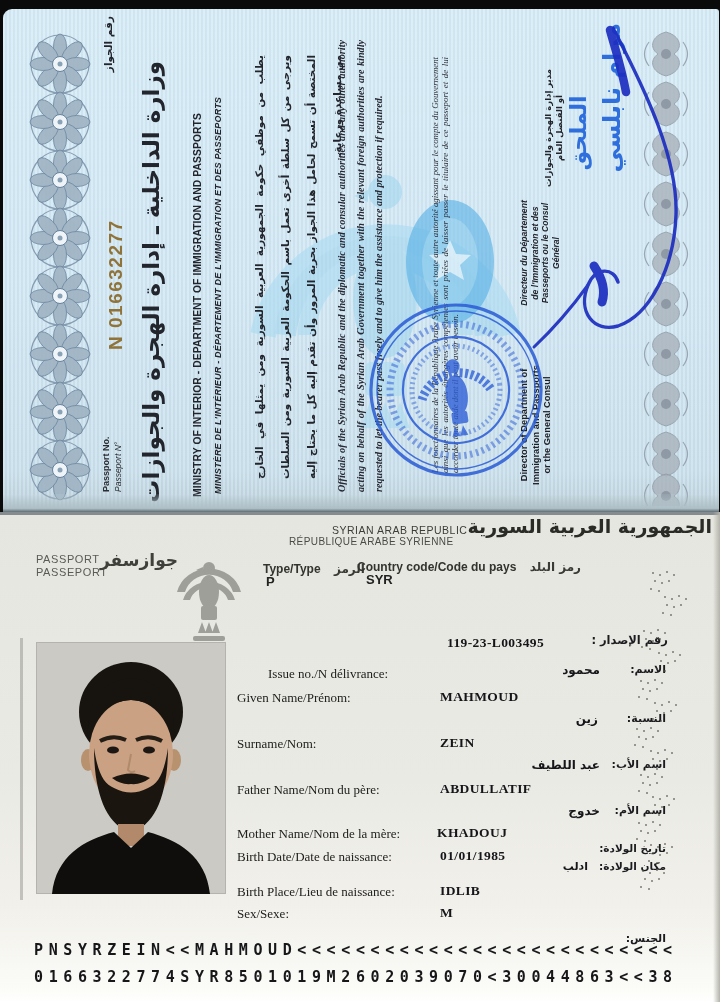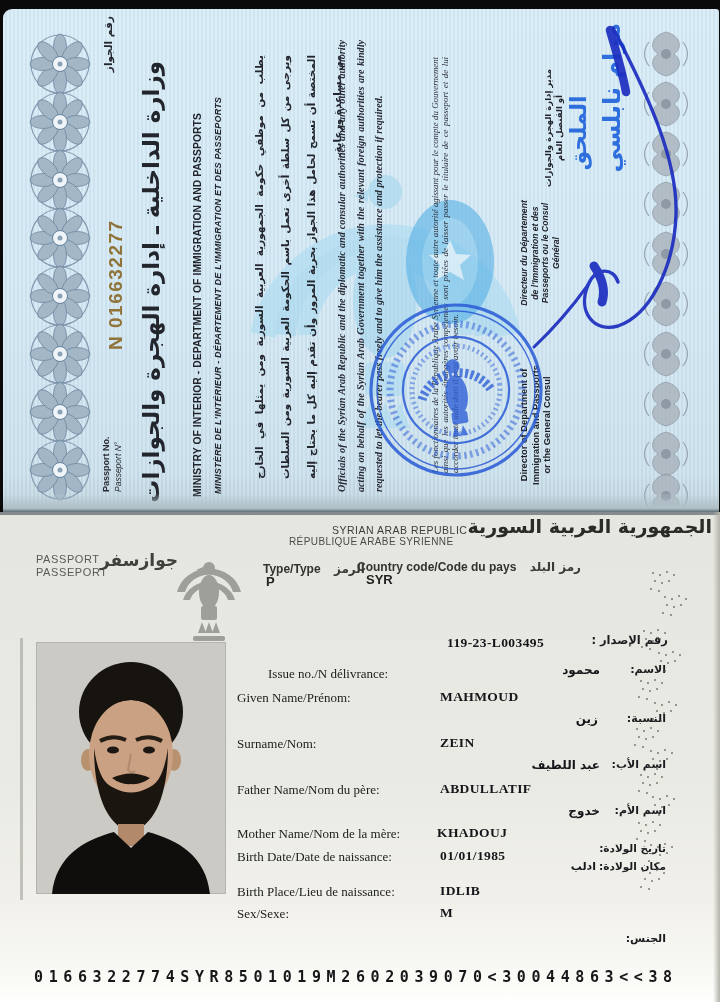--- a/index.html
+++ b/index.html
@@ -257,21 +257,21 @@
 
     <div class="arv" style="right:120px;top:292px;">خدوج</div>
     <div class="arl" style="right:54px;top:292px;">اسم الأم:</div>
     <div class="lbl" style="left:237px;top:314px;">Mother Name/Nom de la mère:</div>
     <div class="val" style="left:437px;top:313px;">KHADOUJ</div>
 
     <div class="arl" style="right:54px;top:330px;font-size:10.5px;">تاريخ الولادة:</div>
     <div class="lbl" style="left:237px;top:337px;">Birth Date/Date de naissance:</div>
     <div class="val" style="left:440px;top:336px;">01/01/1985</div>
 
-    <div class="arv" style="right:124px;top:348px;font-size:11px;">ادلب</div>
+    <div class="arv" style="right:132px;top:348px;font-size:11px;">ادلب</div>
     <div class="arl" style="right:54px;top:348px;font-size:10.5px;">مكان الولادة:</div>
     <div class="lbl" style="left:237px;top:372px;">Birth Place/Lieu de naissance:</div>
     <div class="val" style="left:440px;top:371px;">IDLIB</div>
 
     <div class="arl" style="right:54px;top:388px;margin-top:32px;">الجنس:</div>
     <div class="lbl" style="left:237px;top:394px;">Sex/Sexe:</div>
     <div class="val" style="left:440px;top:393px;">M</div>
 
     <div class="dotc" style="left:652px;top:60px;"></div>
     <div class="dotc" style="left:664px;top:84px;"></div>
@@ -280,15 +280,16 @@
     <div class="dotc" style="left:640px;top:168px;"></div>
     <div class="dotc" style="left:654px;top:190px;"></div>
     <div class="dotc" style="left:636px;top:216px;"></div>
     <div class="dotc" style="left:650px;top:238px;"></div>
     <div class="dotc" style="left:640px;top:262px;"></div>
     <div class="dotc" style="left:652px;top:284px;"></div>
     <div class="dotc" style="left:638px;top:310px;"></div>
     <div class="dotc" style="left:650px;top:332px;"></div>
     <div class="dotc" style="left:642px;top:358px;"></div>
 
+    <div class="mrz" style="top:429px;">PNSYRZEIN&lt;&lt;MAHMOUD&lt;&lt;&lt;&lt;&lt;&lt;&lt;&lt;&lt;&lt;&lt;&lt;&lt;&lt;&lt;&lt;&lt;&lt;&lt;&lt;&lt;&lt;&lt;&lt;&lt;&lt;</div>
     <div class="mrz" style="top:456px;">0166322774SYR8501019M2602039070&lt;30044863&lt;&lt;38</div>
   </div>
 </div>
 
 </body></html>

